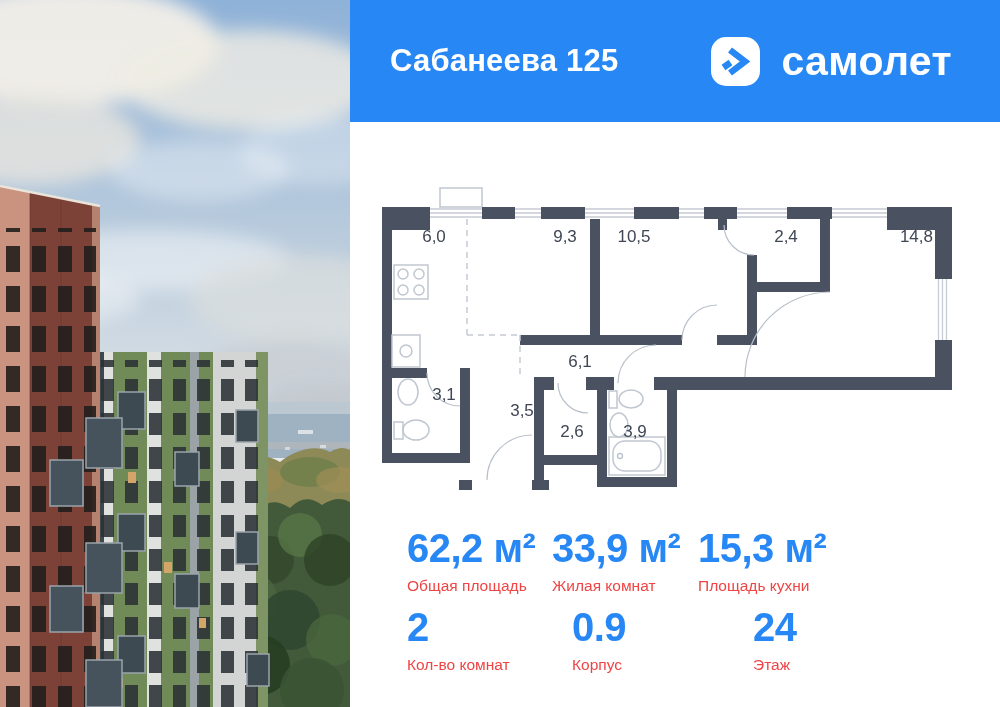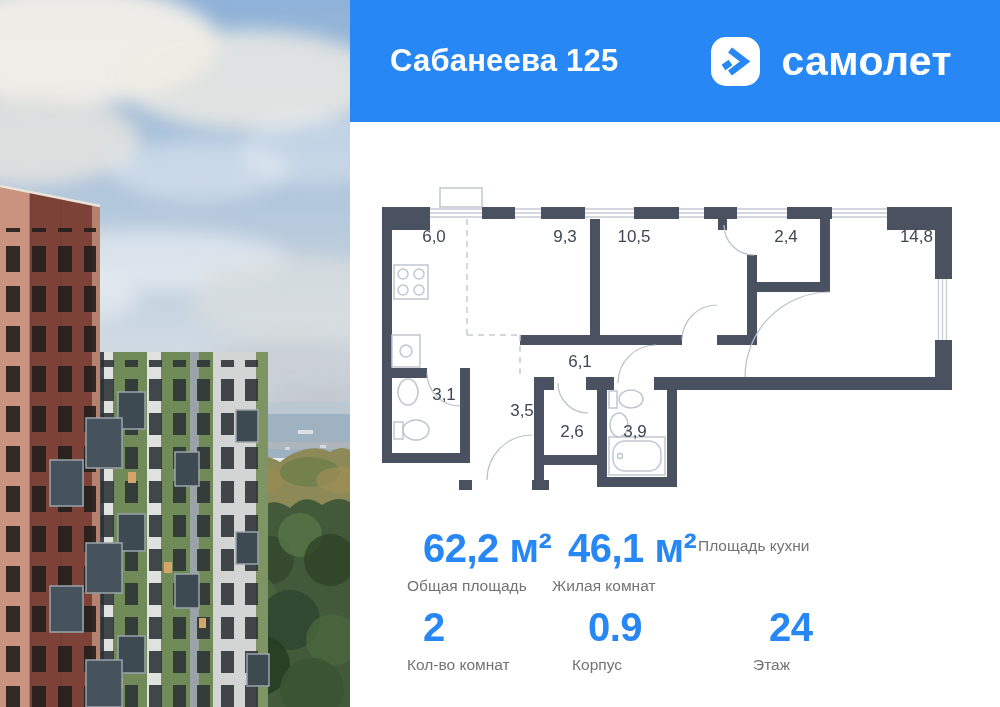--- a/index.html
+++ b/index.html
@@ -16,22 +16,22 @@
        display:flex;align-items:center;}
   .hdr h1{margin:0 0 0 40px;font-size:31px;font-weight:700;color:#fff;letter-spacing:.2px;}
   .brand{margin-left:auto;margin-right:48px;display:flex;align-items:center;gap:21px;}
   .brand-ic{width:49px;height:49px;display:block;}
   .brand-tx{font-size:41px;font-weight:700;color:#fff;letter-spacing:.4px;line-height:1;}
   
   .plan{position:absolute;left:32px;top:185px;width:580px;height:305px;}
   .plan text{font-family:"Liberation Sans",sans-serif;font-size:17px;fill:#3F4654;}
   
   .stat{position:absolute;white-space:nowrap;}
-  .stat-value{font-size:40px;font-weight:700;color:#2787F5;letter-spacing:-.5px;line-height:1;margin-left:16px;}
-  .stat-label{margin-top:9px;font-size:15.5px;color:#737373;}
+  .stat-value{font-size:40px;font-weight:700;color:#2787F5;letter-spacing:-.5px;line-height:1;}
+  .stat-label{margin-top:9px;font-size:15.5px;color:#ef4444;}
 </style>
 </head>
 <body>
 
 <div class="card">
 
   <div class="photo">
     <svg width="350" height="707" viewBox="0 0 350 707">
       <defs>
         <linearGradient id="sky" x1="0" y1="0" x2="0" y2="460" gradientUnits="userSpaceOnUse">
@@ -275,24 +275,25 @@
           <text x="253" y="252">3,9</text>
         </g>
       </svg>
     </div>
 
     <div class="stat" style="left:57px;top:528px;">
       <div class="stat-value">62,2 м²</div>
       <div class="stat-label">Общая площадь</div>
     </div>
     <div class="stat" style="left:202px;top:528px;">
-      <div class="stat-value">46,1 м²</div>
+      <div class="stat-value">33,9 м²</div>
       <div class="stat-label">Жилая комнат</div>
     </div>
     <div class="stat" style="left:348px;top:528px;">
+      <div class="stat-value">15,3 м²</div>
       <div class="stat-label">Площадь кухни</div>
     </div>
 
     <div class="stat" style="left:57px;top:607px;">
       <div class="stat-value">2</div>
       <div class="stat-label">Кол-во комнат</div>
     </div>
     <div class="stat" style="left:222px;top:607px;">
       <div class="stat-value">0.9</div>
       <div class="stat-label">Корпус</div>

